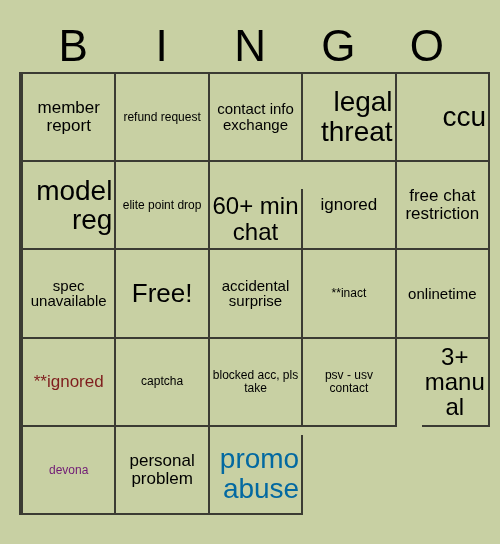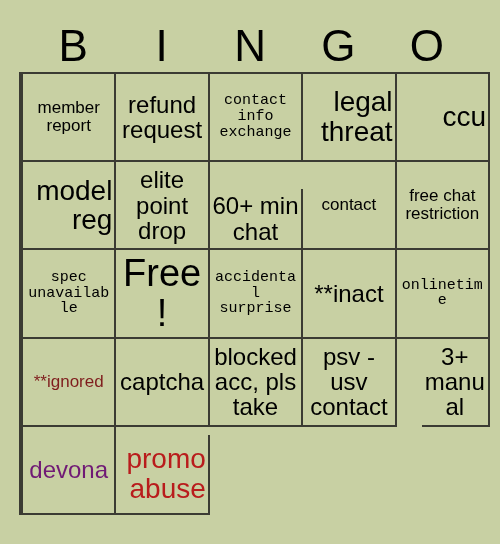--- a/index.html
+++ b/index.html
@@ -63,26 +63,26 @@
     padding: 1px 2px;
     color: #000000;
     overflow: hidden;
   }
   .cell-text {
     display: block;
     width: 100%;
     line-height: 1.06;
     word-wrap: break-word;
   }
-  .fs-sm  { font-size: 15px; font-family: Liberation Mono, monospace; }
+  .fs-sm  { font-size: 15px; }
   .fs-md  { font-size: 17px; }
-  .fs-lg  { font-size: 24px; }
+  .fs-lg  { font-size: 12px; }
   .fs-xl  { font-size: 24px; }
   .fs-xxl { font-size: 28px; text-align: right; }
-  .fs-free{ font-size: 38px; }
+  .fs-free{ font-size: 26px; }
 </style>
 </head>
 <body style="background: rgb(200, 208, 163);">
 
 <div class="card">
 
   <div class="header">
     <div class="header-letter">B</div>
     <div class="header-letter">I</div>
     <div class="header-letter">N</div>
@@ -111,21 +111,21 @@
     <div class="cell" style="border-right-color: rgb(59, 59, 51); border-bottom-color: rgb(59, 59, 51); color: rgb(0, 0, 0);">
         <span class="cell-text fs-xxl">model reg</span>
       </div>
     <div class="cell" style="border-right-color: rgb(59, 59, 51); border-bottom-color: rgb(59, 59, 51); color: rgb(0, 0, 0);">
         <span class="cell-text fs-lg">elite point drop</span>
       </div>
     <div class="cell" style="border-right-color: rgb(59, 59, 51); border-bottom-color: rgb(59, 59, 51); color: rgb(0, 0, 0); margin-top: 27px;">
         <span class="cell-text fs-xl">60+ min chat</span>
       </div>
     <div class="cell" style="border-right-color: rgb(59, 59, 51); border-bottom-color: rgb(59, 59, 51); color: rgb(0, 0, 0);">
-        <span class="cell-text fs-md">contact</span>
+        <span class="cell-text fs-md">ignored</span>
       </div>
 
     <div class="cell" style="border-right-color: rgb(59, 59, 51); border-bottom-color: rgb(59, 59, 51); color: rgb(0, 0, 0);">
         <span class="cell-text fs-md">free chat restriction</span>
       </div>
     <div class="cell" style="border-right-color: rgb(59, 59, 51); border-bottom-color: rgb(59, 59, 51); color: rgb(0, 0, 0);">
         <span class="cell-text fs-sm">spec unavailable</span>
       </div>
     <div class="cell" style="border-right-color: rgb(59, 59, 51); border-bottom-color: rgb(59, 59, 51); color: rgb(0, 0, 0);">
         <span class="cell-text fs-free">Free!</span>
@@ -152,18 +152,21 @@
     <div class="cell" style="border-right-color: rgb(59, 59, 51); border-bottom-color: rgb(59, 59, 51); color: rgb(0, 0, 0);">
         <span class="cell-text fs-lg">psv - usv contact</span>
       </div>
 
     <div class="cell" style="border-right-color: rgb(59, 59, 51); border-bottom-color: rgb(59, 59, 51); color: rgb(0, 0, 0); margin-left: 25px;">
         <span class="cell-text fs-xl">3+ manual</span>
       </div>
     <div class="cell" style="border-right-color: rgb(59, 59, 51); border-bottom-color: rgb(59, 59, 51); color: #701a75;">
         <span class="cell-text fs-lg">devona</span>
       </div>
-    <div class="cell" style="border-right-color: rgb(59, 59, 51); border-bottom-color: rgb(59, 59, 51); color: #b91c1c; margin-top: 8px;">
+    <div class="cell" style="border-right-color: rgb(59, 59, 51); border-bottom-color: rgb(59, 59, 51); color: rgb(0, 0, 0);">
+        <span class="cell-text fs-md">personal problem</span>
+      </div>
+    <div class="cell" style="border-right-color: rgb(59, 59, 51); border-bottom-color: rgb(59, 59, 51); color: #0369a1; margin-top: 8px;">
         <span class="cell-text fs-xxl">promo abuse</span>
       </div>
 
   </div>
 </div>
 
 </body></html>

